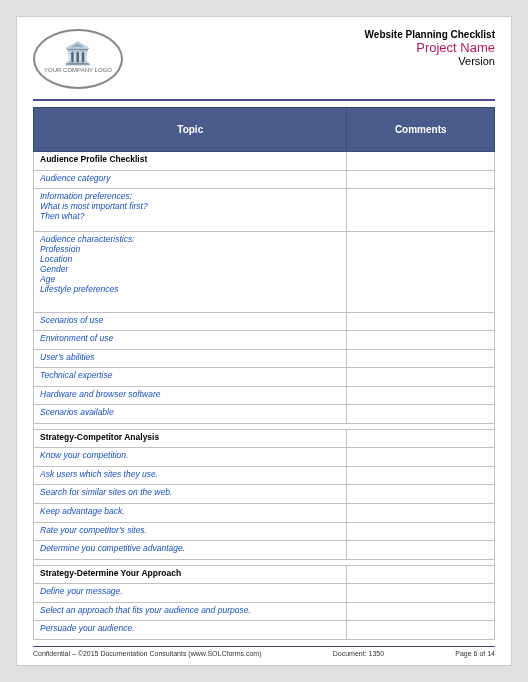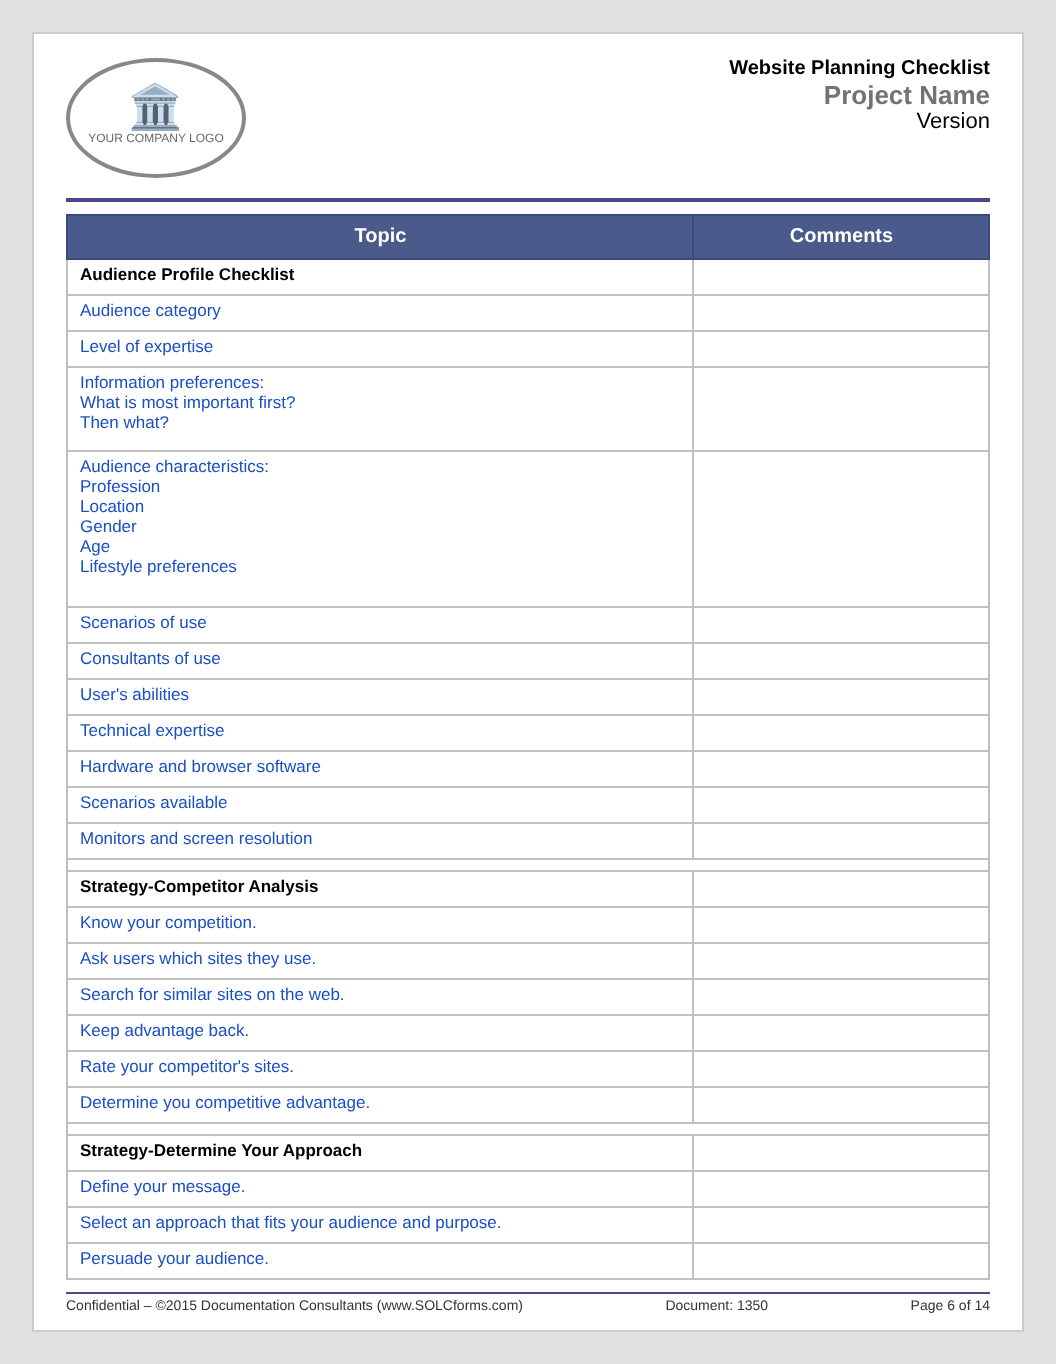--- a/index.html
+++ b/index.html
@@ -64,22 +64,22 @@
     .header-right {
       text-align: right;
     }
     .header-right .title {
       font-size: 10px;
       font-weight: bold;
       color: #000;
     }
     .header-right .project {
       font-size: 13px;
-      font-weight: bold;
-      color: #737373;
+      font-weight: normal;
+      color: #be185d;
     }
     .header-right .version {
       font-size: 11px;
       color: #000;
     }
     
     .divider-top {
       border: none;
       border-top: 2px solid #4a4a8a;
       margin-bottom: 6px;
@@ -88,21 +88,21 @@
     .checklist-table {
       width: 100%;
       border-collapse: collapse;
       flex: 1;
     }
     .checklist-table thead tr th {
       background-color: #4a5a8a;
       color: #fff;
       font-size: 10px;
       font-weight: bold;
-      padding: 5px 8px;
+      padding: 16px 8px;
       border: 1px solid #3a4a7a;
       text-align: center;
     }
     .checklist-table tbody tr td {
       border: 1px solid #c0c0c0;
       padding: 2px 6px;
       font-size: 8.5px;
       vertical-align: top;
     }
     .col-topic { width: 68%; }
@@ -112,20 +112,21 @@
       font-weight: bold;
       color: #000;
       font-size: 9px;
       background: #fff;
       padding-top: 5px;
       padding-bottom: 3px;
       margin-top: 32px;
     }
     .row-item td {
       color: #1a4fc4;
+      font-style: italic;
     }
     .row-spacer td {
       height: 6px;
       background: #fff;
       border-left: 1px solid #c0c0c0;
       border-right: 1px solid #c0c0c0;
       border-top: none;
       border-bottom: none;
     }
     
@@ -170,57 +171,49 @@
     <tbody id="table-body">
     <tr class="row-header">
           <td>Audience Profile Checklist</td>
           <td></td>
         </tr>
         <tr class="row-item">
           <td>Audience category</td>
           <td></td>
         </tr>
         <tr class="row-item">
-          <td>Level of expertise</td>
-          <td></td>
-        </tr>
-        <tr class="row-item">
           <td>Information preferences:<br>What is most important first?<br>Then what?</td>
           <td></td>
         </tr>
         <tr class="row-item">
           <td>Audience characteristics:<br>Profession<br>Location<br>Gender<br>Age<br>Lifestyle preferences</td>
           <td></td>
         </tr>
         <tr class="row-item">
           <td>Scenarios of use</td>
           <td></td>
         </tr>
         <tr class="row-item">
-          <td>Consultants of use</td>
+          <td>Environment of use</td>
           <td></td>
         </tr>
         <tr class="row-item">
           <td>User's abilities</td>
           <td></td>
         </tr>
         <tr class="row-item">
           <td>Technical expertise</td>
           <td></td>
         </tr>
         <tr class="row-item">
           <td>Hardware and browser software</td>
           <td></td>
         </tr>
         <tr class="row-item">
           <td>Scenarios available</td>
-          <td></td>
-        </tr>
-        <tr class="row-item">
-          <td>Monitors and screen resolution</td>
           <td></td>
         </tr>
         <tr class="row-spacer">
           <td colspan="2"></td>
         </tr>
         <tr class="row-header">
           <td>Strategy-Competitor Analysis</td>
           <td></td>
         </tr>
         <tr class="row-item">

